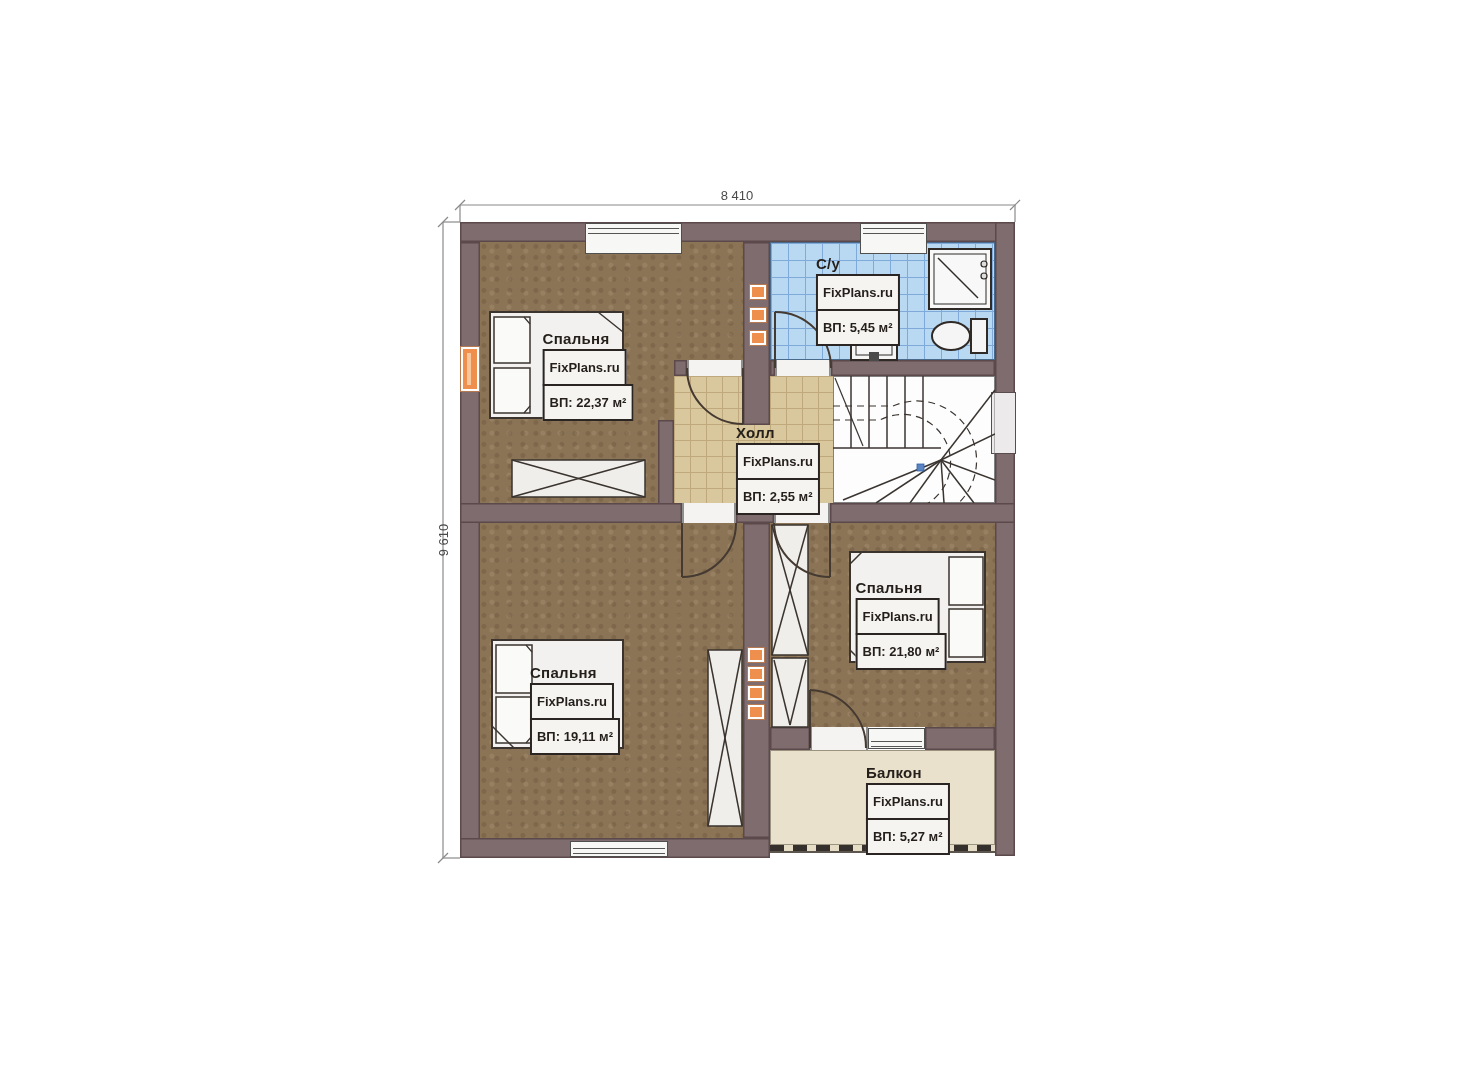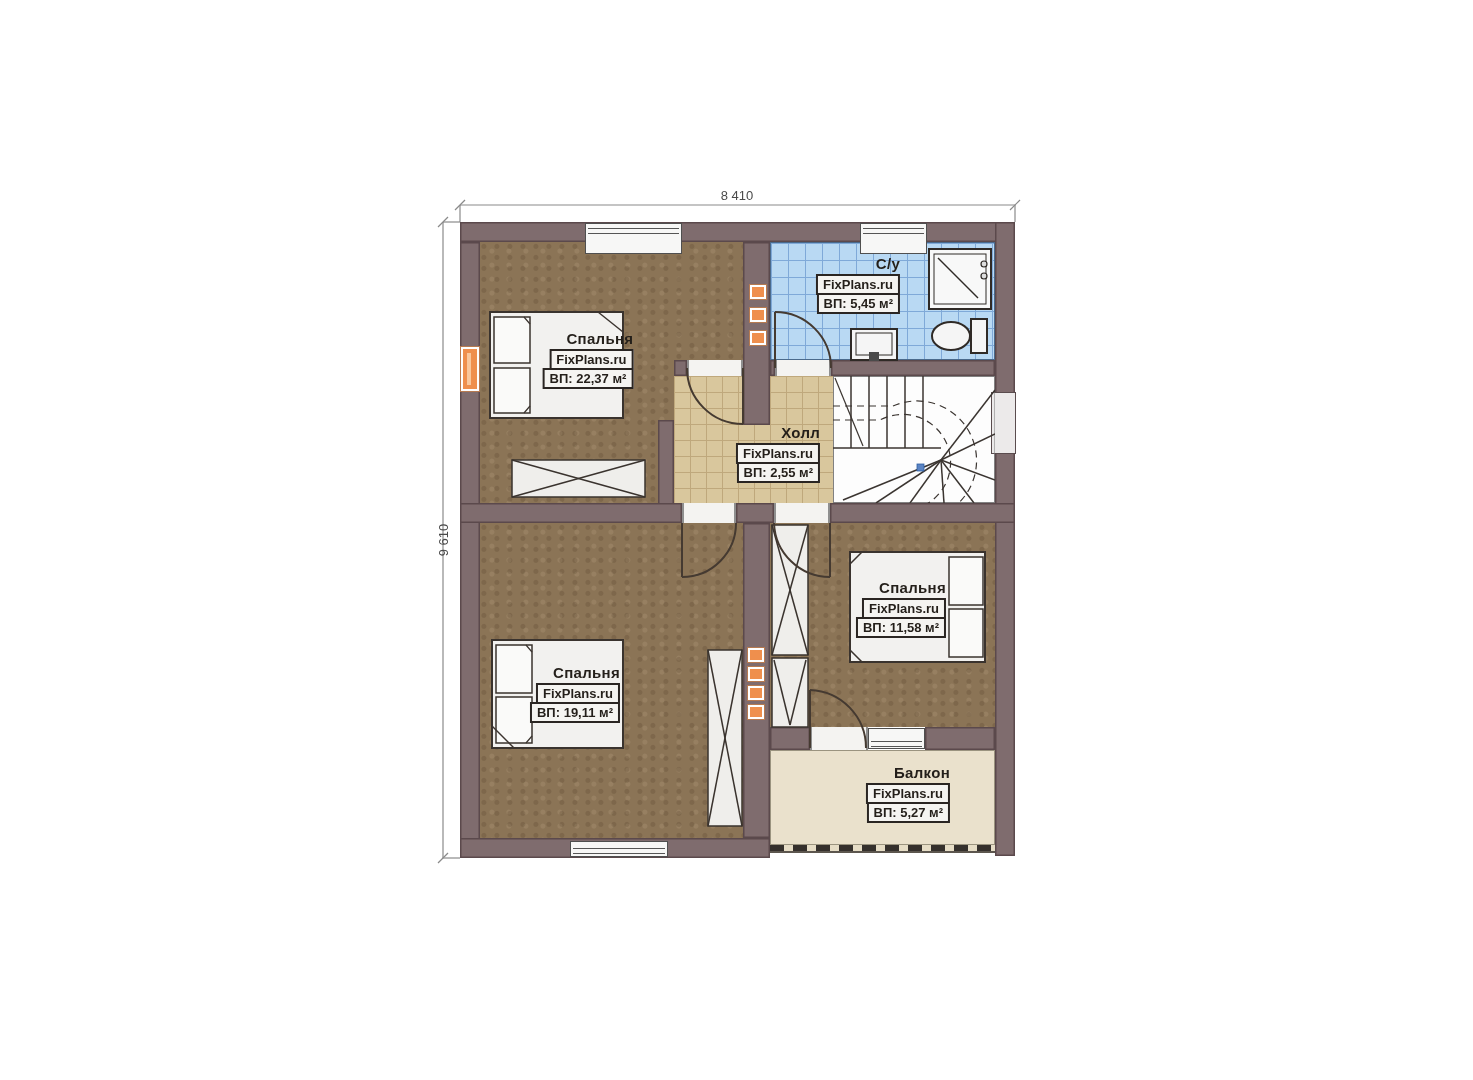--- a/index.html
+++ b/index.html
@@ -20,24 +20,24 @@
   .balcony-floor{background:#eae1cc;box-shadow:inset 0 0 0 1px #9a937f;}
   .rail{background:repeating-linear-gradient(90deg,#35302c 0 14px,#e6ddc6 14px 23px);
     border-top:2px solid #5c564e;border-bottom:2px solid #5c564e;}
   .threshold{background:#f4f3f1;box-shadow:inset 2px 0 0 #8f8f8f,inset -2px 0 0 #8f8f8f;}
   .win{background:#f7f7f6;border:1px solid #4f4f4f;}
   .glaze{position:absolute;left:2px;right:2px;height:4px;border-top:1.5px solid #555;border-bottom:1.5px solid #555;}
   .niche{background:#eceaea;border:1px solid #5a4c4e;}
   .vent{background:#ef8f4d;border:2px solid #ffffff;box-shadow:0 0 0 1px #b77a50;}
   .vent-big{background:#ef8f4d;border:2px solid #ffffff;box-shadow:0 0 0 1px #b77a50;}
   .vent-big .stripe{position:absolute;left:4px;top:4px;bottom:4px;width:4px;background:#f9c79c;}
-  .rlabel{position:absolute;transform:translateX(-50%);display:flex;flex-direction:column;align-items:flex-end;z-index:30;}
+  .rlabel{position:absolute;transform:translateX(-50%);display:flex;flex-direction:column;align-items:flex-start;z-index:30;}
   .rl-title{font-size:15px;font-weight:bold;color:#241f1a;letter-spacing:.3px;margin-bottom:2px;white-space:nowrap;}
   .rl-box{font-size:13px;font-weight:bold;color:#241f1a;background:#f5f4f1;border:2px solid #2a2522;
-    padding:0 5px;line-height:17px;white-space:nowrap;}
+    padding:8px 5px;line-height:17px;white-space:nowrap;}
   .rl-box + .rl-box{margin-top:-2px;}
   .dim-label{position:absolute;font-size:13px;color:#4a4a4a;z-index:30;}
   svg.overlay{position:absolute;left:0;top:0;z-index:20;pointer-events:none;}
   .floor,.wall,.win,.threshold{z-index:5;}
   .wall{z-index:10;}
   .win,.threshold,.niche,.vent,.vent-big{z-index:15;}
 </style>
 </head>
 <body>
 
@@ -239,21 +239,21 @@
 
   <div class="rlabel" style="left:750px;top:424px;margin-left:28px;">
     <div class="rl-title">Холл</div>
     <div class="rl-box">FixPlans.ru</div>
     <div class="rl-box">ВП: 2,55 м²</div>
   </div>
 
   <div class="rlabel" style="left:901px;top:579px;">
     <div class="rl-title">Спальня</div>
     <div class="rl-box">FixPlans.ru</div>
-    <div class="rl-box">ВП: 11,58 м²</div>
+    <div class="rl-box">ВП: 21,80 м²</div>
   </div>
 
   <div class="rlabel" style="left:575px;top:664px;">
     <div class="rl-title">Спальня</div>
     <div class="rl-box">FixPlans.ru</div>
     <div class="rl-box">ВП: 19,11 м²</div>
   </div>
 
   <div class="rlabel" style="left:908px;top:764px;">
     <div class="rl-title">Балкон</div>

